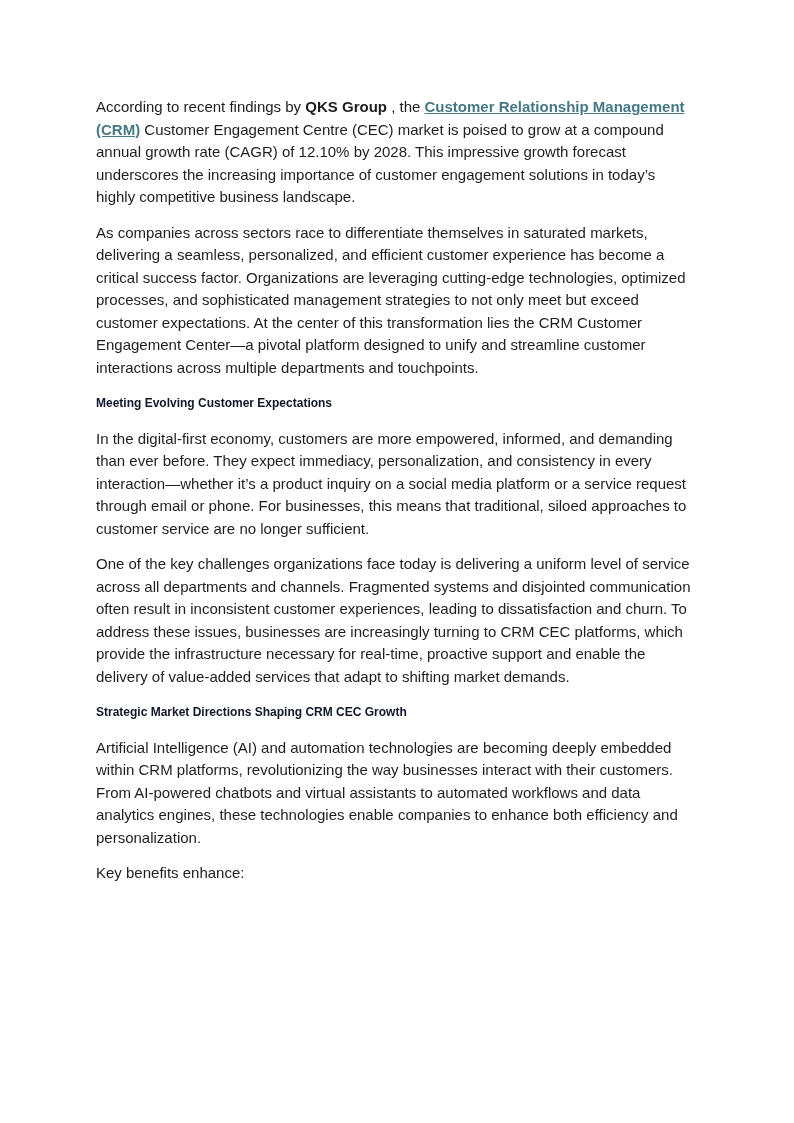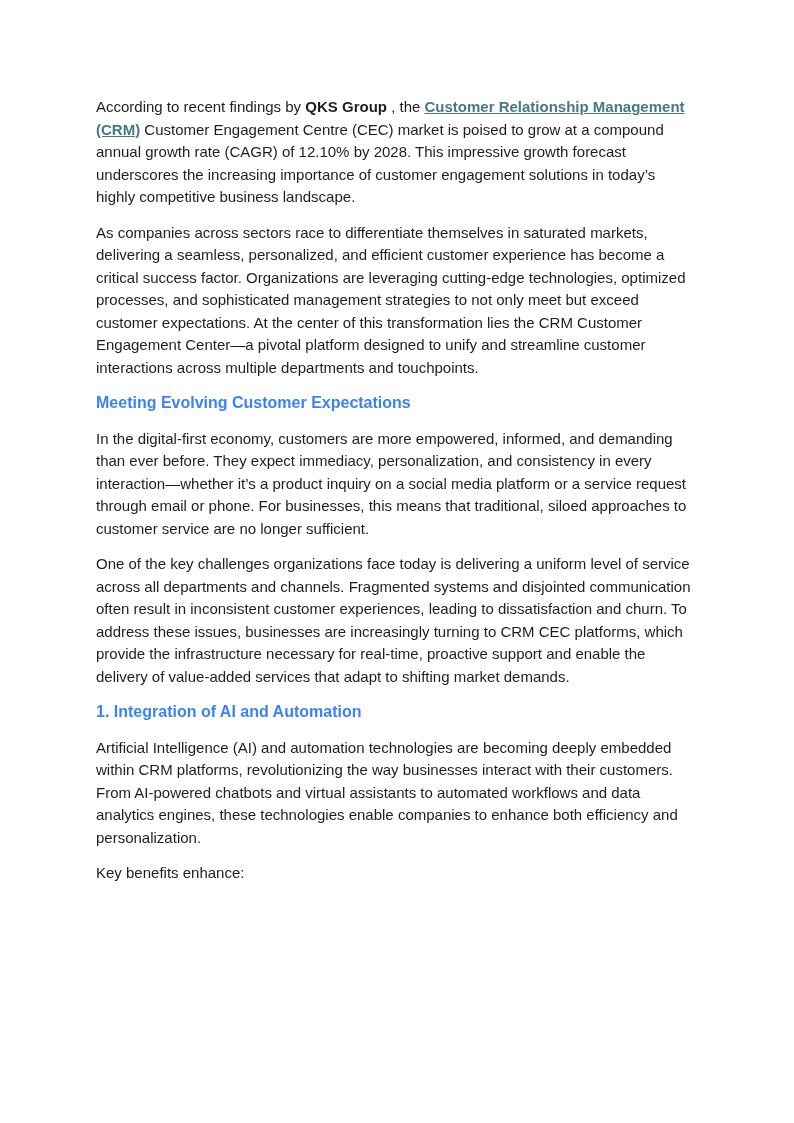--- a/index.html
+++ b/index.html
@@ -17,23 +17,23 @@
     font-family: "Liberation Sans", "DejaVu Sans", sans-serif;
   }
   .para {
     font-size: 15px;
     line-height: 22.5px;
     color: #1e1e1e;
     margin: 0 0 13px 0;
     text-align: left;
   }
   .heading {
-    font-size: 16px;
+    font-size: 12px;
     line-height: 22.5px;
-    color: #3b82f6;
+    color: #0f172a;
     font-weight: bold;
     margin: 0 0 13px 0;
   }
   .bold-text {
     font-weight: bold;
     text-align: center;
   }
   .doc-link {
     color: #467886;
     font-weight: bold;
@@ -51,21 +51,21 @@
   </p>
 
   <p class="para">As companies across sectors race to differentiate themselves in saturated markets, delivering a seamless, personalized, and efficient customer experience has become a critical success factor. Organizations are leveraging cutting-edge technologies, optimized processes, and sophisticated management strategies to not only meet but exceed customer expectations. At the center of this transformation lies the CRM Customer Engagement Center—a pivotal platform designed to unify and streamline customer interactions across multiple departments and touchpoints.</p>
 
   <p class="heading">Meeting Evolving Customer Expectations</p>
 
   <p class="para">In the digital-first economy, customers are more empowered, informed, and demanding than ever before. They expect immediacy, personalization, and consistency in every interaction—whether it’s a product inquiry on a social media platform or a service request through email or phone. For businesses, this means that traditional, siloed approaches to customer service are no longer sufficient.</p>
 
   <p class="para">One of the key challenges organizations face today is delivering a uniform level of service across all departments and channels. Fragmented systems and disjointed communication often result in inconsistent customer experiences, leading to dissatisfaction and churn. To address these issues, businesses are increasingly turning to CRM CEC platforms, which provide the infrastructure necessary for real-time, proactive support and enable the delivery of value-added services that adapt to shifting market demands.</p>
 
+  <p class="heading">Strategic Market Directions Shaping CRM CEC Growth</p>
 
 
-  <p class="heading">1. Integration of AI and Automation</p>
 
   <p class="para">Artificial Intelligence (AI) and automation technologies are becoming deeply embedded within CRM platforms, revolutionizing the way businesses interact with their customers. From AI-powered chatbots and virtual assistants to automated workflows and data analytics engines, these technologies enable companies to enhance both efficiency and personalization.</p>
 
   <p class="para">Key benefits enhance:</p>
 
 </div>
 
 </body></html>

